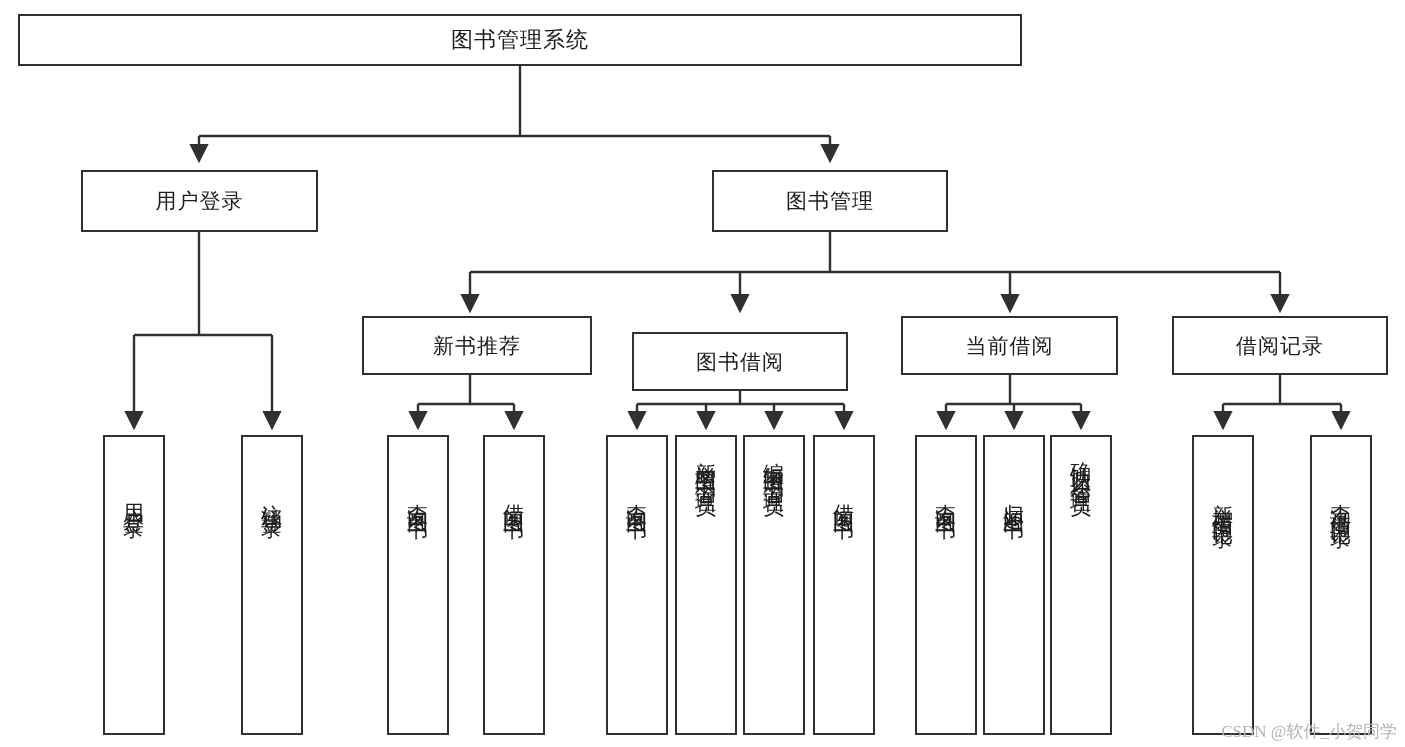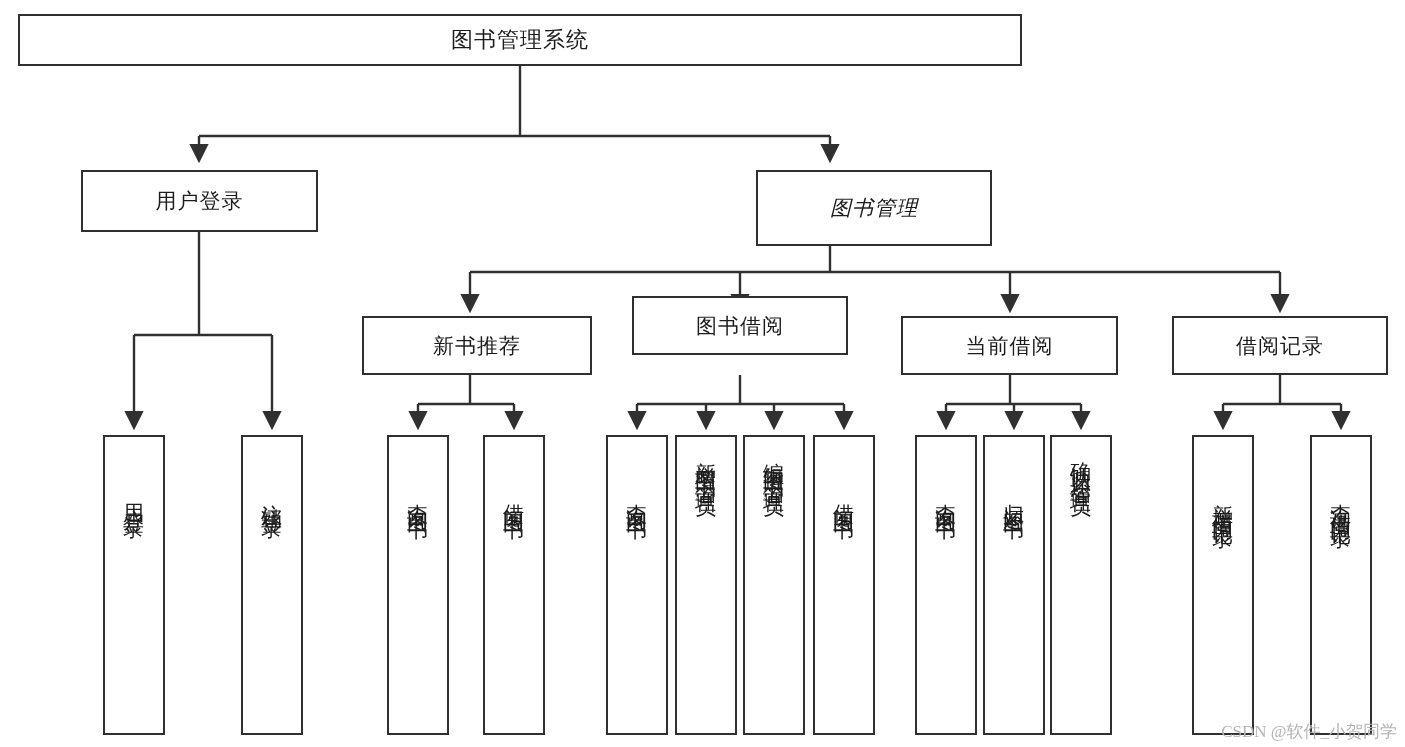--- a/index.html
+++ b/index.html
@@ -127,28 +127,28 @@
     </g>
   </svg>
 
   <div class="node horizontal root" style="left:18px; top:14px; width:1004px; height:52px;">
     <span>图书管理系统</span>
   </div>
 
   <div class="node horizontal" style="left:81px; top:170px; width:237px; height:62px;">
     <span>用户登录</span>
   </div>
-  <div class="node horizontal" style="left:756px; top:170px; width:236px; height:76px;font-style:italic;">
+  <div class="node horizontal" style="left:712px; top:170px; width:236px; height:62px;">
     <span>图书管理</span>
   </div>
 
   <div class="node horizontal" style="left:362px; top:316px; width:230px; height:59px;">
     <span>新书推荐</span>
   </div>
-  <div class="node horizontal" style="left:632px; top:296px; width:216px; height:59px;align-items:center;">
+  <div class="node horizontal" style="left:632px; top:332px; width:216px; height:59px;align-items:center;">
     <span>图书借阅</span>
   </div>
   <div class="node horizontal" style="left:1172px; top:316px; width:216px; height:59px;">
     <span>借阅记录</span>
   </div>
   <div class="node horizontal" style="left:901px; top:316px; width:217px; height:59px;">
     <span>当前借阅</span>
   </div>
 
   <div class="node vertical mid" style="left:103px; top:435px; width:62px; height:300px;">

